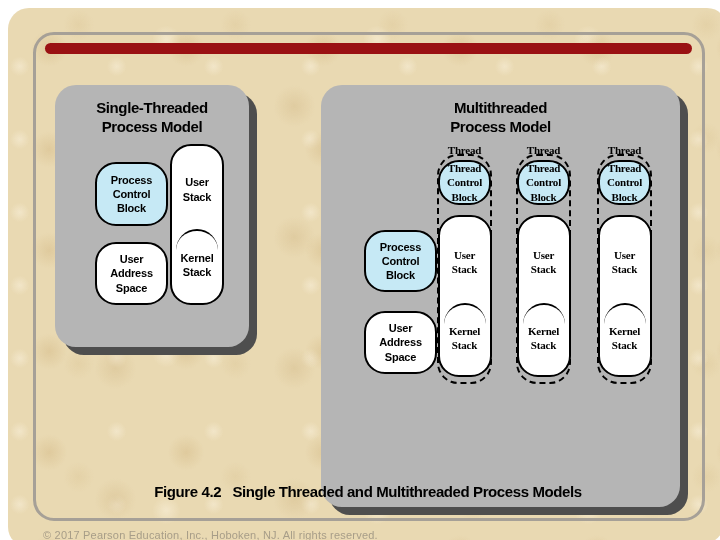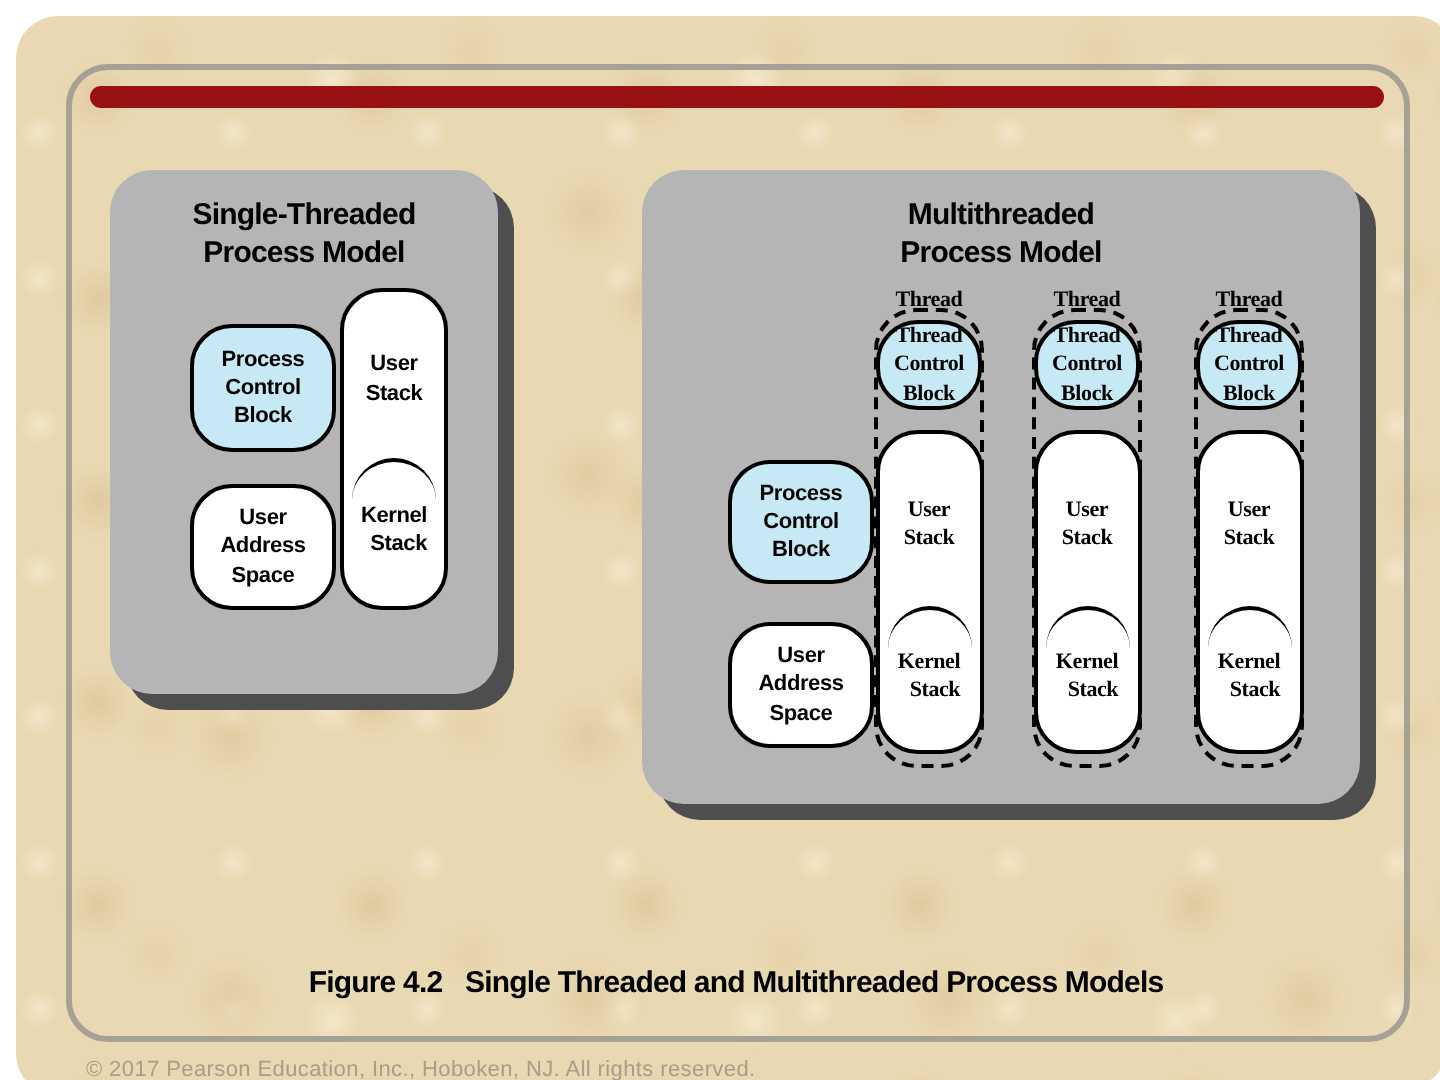--- a/index.html
+++ b/index.html
@@ -22,21 +22,21 @@
   }
   .accent-bar {
     position:absolute; left:37px; top:35px; width:647px; height:11px;
     background:#9a1113;
   }
   .panel {
     position:absolute; background:#b5b5b5;
     box-shadow:8px 8px 0 0 #4e4e4e;
   }
   .panel-left  { left:47px;  top:77px; width:194px; height:262px; }
-  .panel-right { left:313px; top:77px; width:359px; height:317px; }
+  .panel-right { left:313px; top:77px; width:359px; height:422px; }
   .panel-title {
     position:absolute; top:9px; left:0; right:0; text-align:center;
     font-weight:bold; font-size:15px; line-height:1.28;
     letter-spacing:-0.4px; white-space:pre-line;
   }
   .box {
     display:flex; align-items:center; justify-content:center;
     text-align:center; font-weight:bold; font-size:11px; line-height:1.3;
     letter-spacing:-0.2px; white-space:pre-line; border:2px solid #000;
   }
@@ -50,21 +50,21 @@
   .rp-uas   { left:27px;  top:226px; width:73px; height:63px; }
   .stack {
     position:absolute; border:2px solid #000; background:#fff;
     display:flex; flex-direction:column;
   }
   .stack .cell {
     flex:1 1 auto; display:flex; align-items:center; justify-content:center;
     text-align:center; font-weight:bold; font-size:11px; line-height:1.3;
     letter-spacing:-0.2px; white-space:pre-line;
   }
-  .stack .cell + .cell { border-top:2px solid #000;text-align:right; }
+  .stack .cell + .cell { border-top:2px solid #000; }
   .lp-stack .cell-user { flex:0 0 79px; }
   .thread-col { position:absolute; top:51px; width:63px;font-family:Liberation Serif, serif; }
   .tc1 { left:112px; } .tc2 { left:191px; } .tc3 { left:272px; }
   .thread-label {
     text-align:center; font-weight:bold; font-size:11px; height:14px;
     letter-spacing:-0.2px;
   }
   .thread-dashed {
     border:2px dashed #000; height:230px;
     display:flex; flex-direction:column; align-items:center; padding-top:4px;

